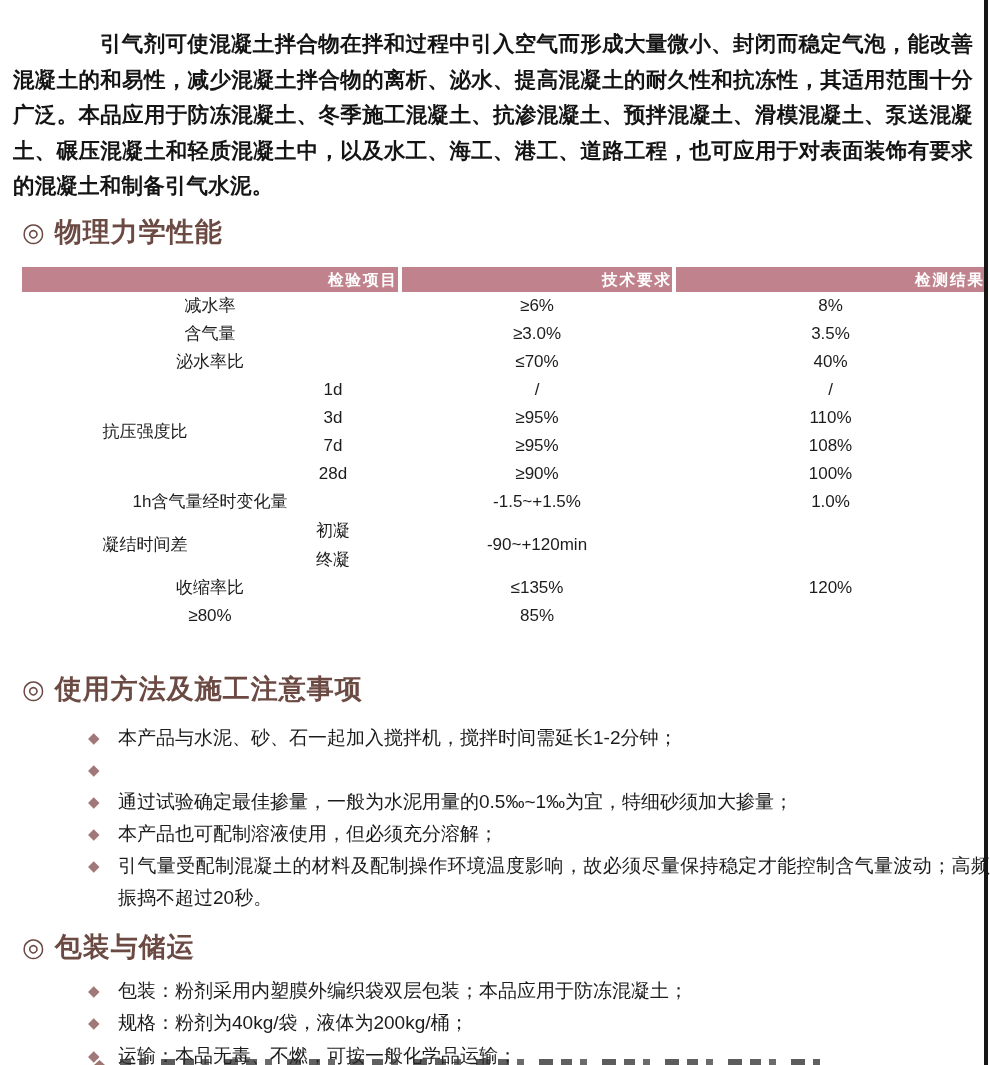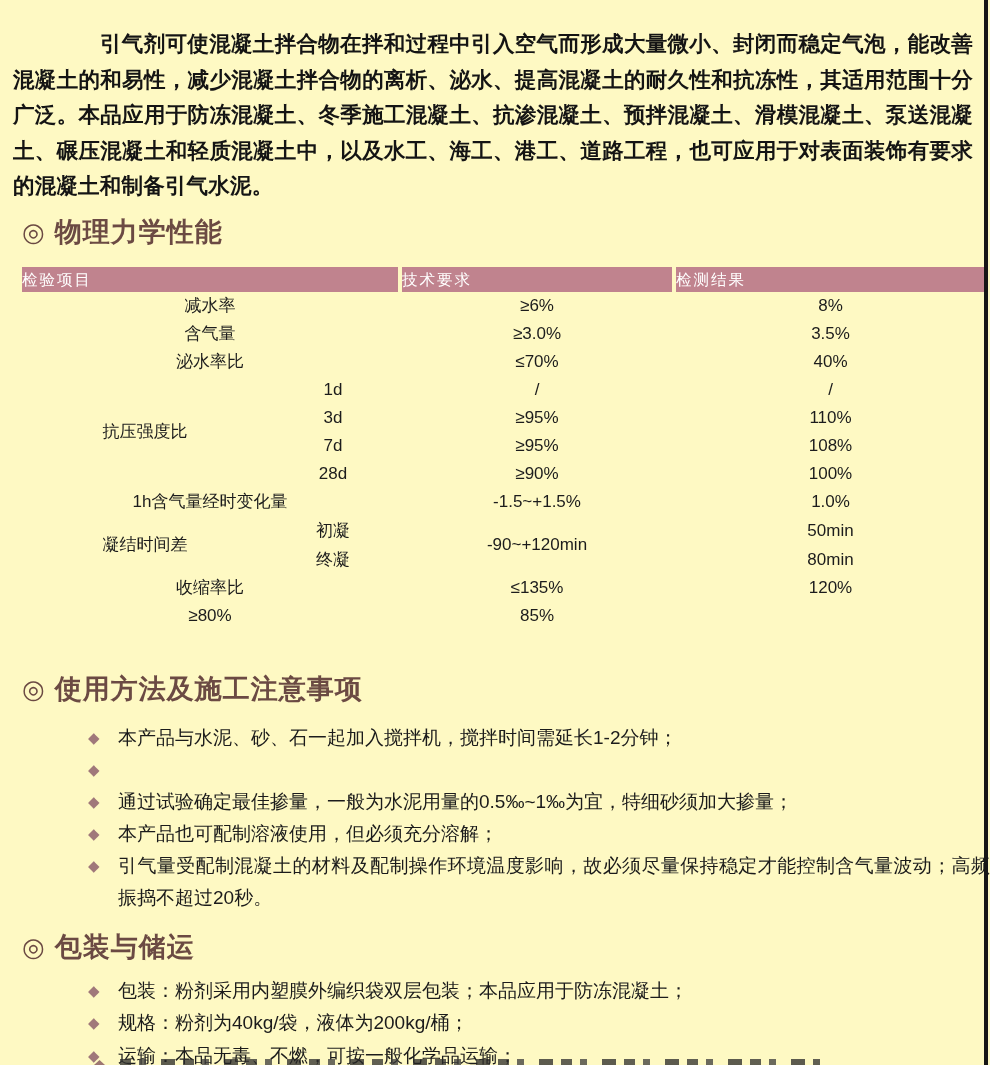--- a/index.html
+++ b/index.html
@@ -1,21 +1,21 @@
 <!DOCTYPE html>
 <html><head>
 <meta charset="utf-8">
 <style>
   * { margin:0; padding:0; box-sizing:border-box; }
   html,body { background:#e9e9e9; }
   body { font-family:"Liberation Sans","DejaVu Sans",sans-serif; }
 
   .page{
     position:relative; width:990px; height:1065px; margin:0 auto;
-    background:#fef9c3; overflow:hidden; color:#1a1a1a;
+    background:#ffffff; overflow:hidden; color:#1a1a1a;
   }
   .right-border{
     position:absolute; top:0; right:2px; width:4px; height:1065px;
     background:#161616;
   }
 
   
   .intro{
     padding:27px 17px 0 13px;
     font-size:21.5px; line-height:35.5px; font-weight:600;
@@ -32,21 +32,21 @@
   }
   .section .ring{ font-size:26px; font-weight:400; line-height:38px; }
   .section.usage{ margin-top:40px; }
   .section.pack{ margin-top:14px; }
 
   
   .ptable{ margin:16px 0 0 22px; width:963px; font-size:17px; font-weight:500; color:#1c1c1c; }
   .thead{ display:grid; grid-template-columns:376px 270px 309px; column-gap:4px; }
   .th{
     background:#c0838e; color:#fff; height:25px; line-height:25px;
-    text-align:left; font-size:15.5px; font-weight:400; letter-spacing:2px;
+    text-align:right; font-size:15.5px; font-weight:700; letter-spacing:2px;
   }
   .trow{
     display:grid; grid-template-columns:376px 270px 309px; column-gap:4px;
     align-items:center; text-align:center; min-height:28px;
   }
   .trow > div{ line-height:28px; }
   .gsplit{ display:grid; grid-template-columns:246px 130px; align-items:center; }
   .stack > div{ height:28px; line-height:28px;text-align:center; }
   .stack29 > div{ height:29px; line-height:29px; }
 
@@ -145,24 +145,20 @@
 
     <div class="trow">
       <div class="gsplit">
         <div>凝结时间差</div>
         <div class="stack29">
           <div>初凝</div>
           <div>终凝</div>
         </div>
       </div>
       <div>-90~+120min</div>
-      <div class="stack29">
-        <div>50min</div>
-        <div>80min</div>
-      </div>
     </div>
 
     <div class="trow">
       <div>收缩率比</div>
       <div>≤135%</div>
       <div>120%</div>
     </div>
 
     <div class="trow">
       <div>≥80%</div>

